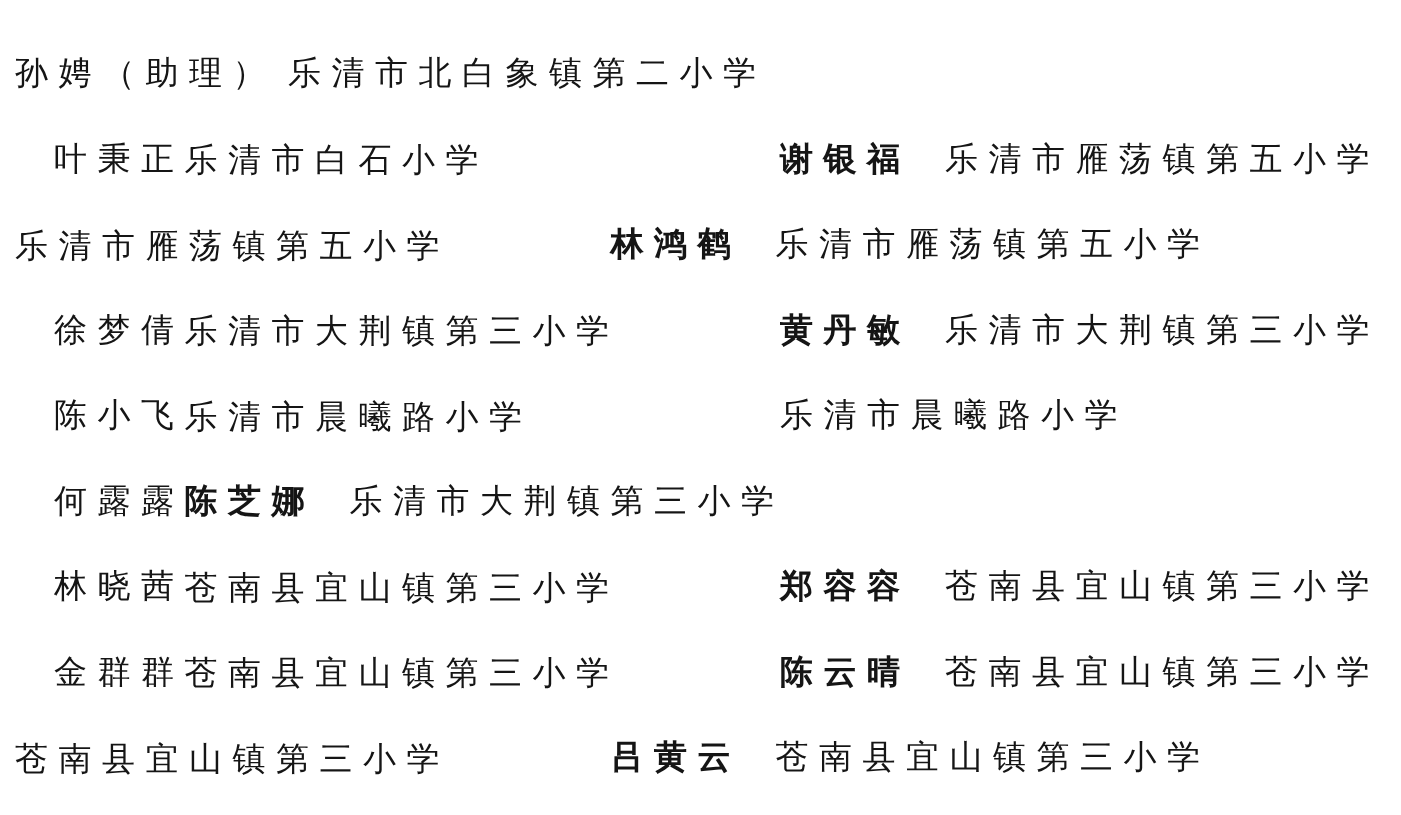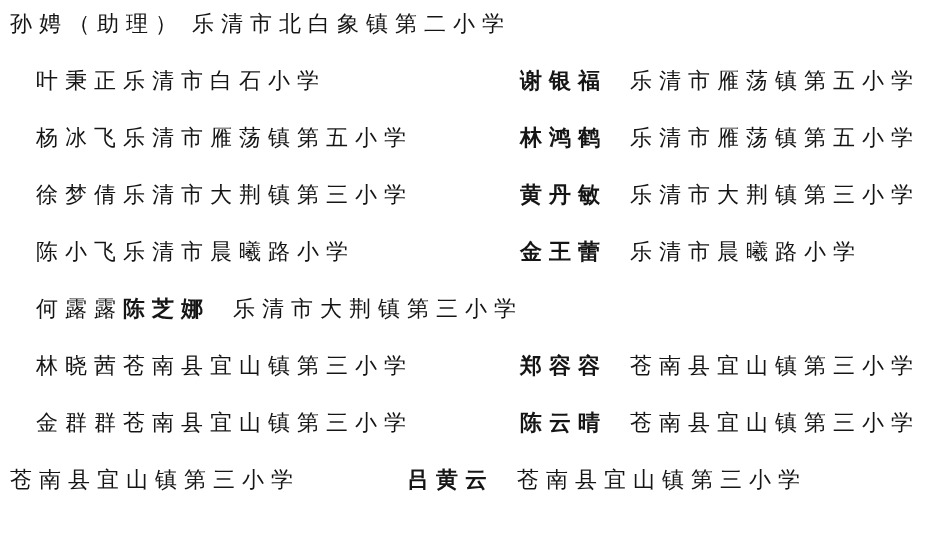--- a/index.html
+++ b/index.html
@@ -19,20 +19,21 @@
     font-size: 22px;
     line-height: 23px;
     letter-spacing: 7px;
     color: #151515;
     background: #ffffff;
   }
   .line {
     white-space: nowrap;
     margin-bottom: 34px;
     height: 23px;
+    margin-top: 26px;
   }
   .header-line .hname {
     display: inline-block;
     width: 182px;
     vertical-align: top;
   }
   .row {
     display: flex;
     align-items: flex-start;
   }
@@ -72,37 +73,35 @@
   </div>
 
   <div class="line row">
     <span class="cell-name-left">叶秉正</span>
     <span class="cell-school-left">乐清市白石小学</span>
     <span class="cell-name-right">谢银福</span>
     <span class="cell-school-right">乐清市雁荡镇第五小学</span>
   </div>
 
   <div class="line row">
-    <span class="cell-name-left">杨冰飞</span>
     <span class="cell-school-left">乐清市雁荡镇第五小学</span>
     <span class="cell-name-right">林鸿鹤</span>
     <span class="cell-school-right">乐清市雁荡镇第五小学</span>
   </div>
 
   <div class="line row">
     <span class="cell-name-left">徐梦倩</span>
     <span class="cell-school-left">乐清市大荆镇第三小学</span>
     <span class="cell-name-right">黄丹敏</span>
     <span class="cell-school-right">乐清市大荆镇第三小学</span>
   </div>
 
   <div class="line row">
     <span class="cell-name-left">陈小飞</span>
     <span class="cell-school-left">乐清市晨曦路小学</span>
-    <span class="cell-name-right">金王蕾</span>
     <span class="cell-school-right">乐清市晨曦路小学</span>
   </div>
 
   <div class="line row">
     <span class="cell-name-left">何露露</span>
     <span class="cell-name-right">陈芝娜</span>
     <span class="cell-school-right">乐清市大荆镇第三小学</span>
   </div>
 
   <div class="line row">

